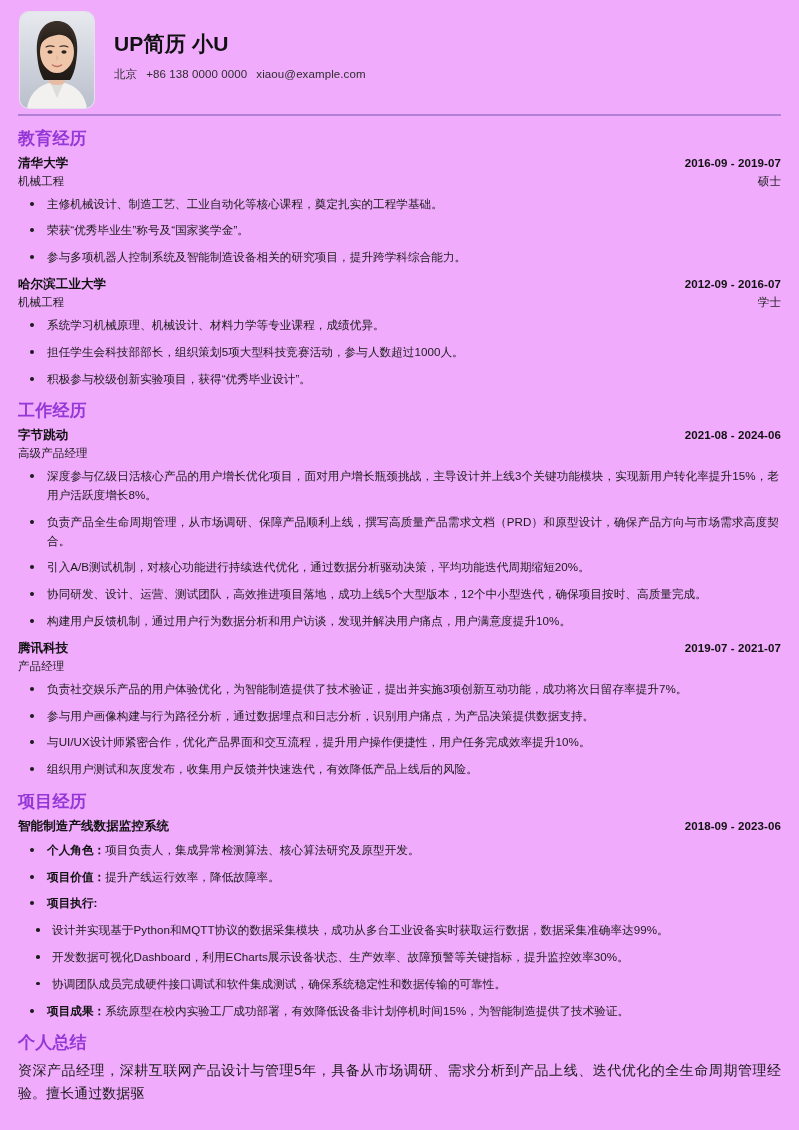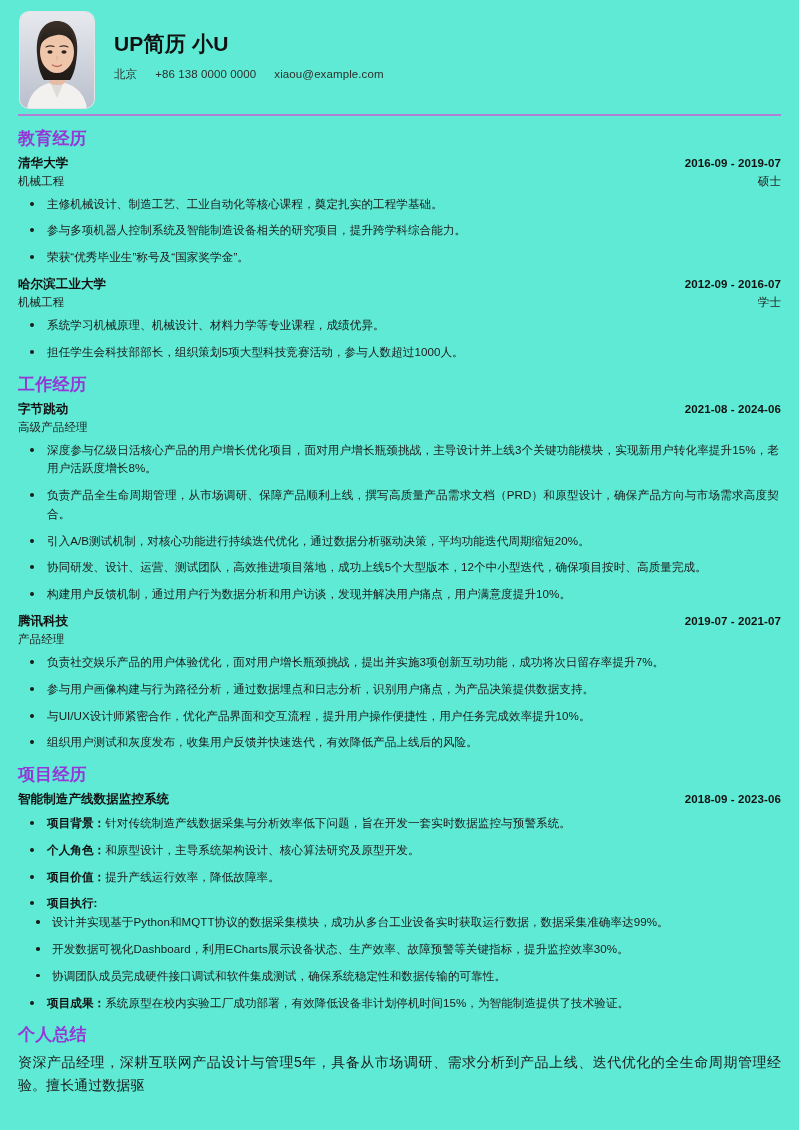--- a/index.html
+++ b/index.html
@@ -8,21 +8,21 @@
     height: 1130px;
     background: #ffffff;
     font-family: "Liberation Sans", "DejaVu Sans", sans-serif;
     color: #1b1b1b;
     overflow: hidden;
   }
   .page {
     position: relative;
     width: 799px;
     height: 1130px;
-    background: #5eead4;
+    background: #f0abfc;
     padding: 0 18px;
     overflow: hidden;
   }
 
   
   .header {
     display: flex;
     align-items: center;
     padding: 12px 0 0 2px;
     height: 108px;
@@ -51,21 +51,21 @@
     font-weight: 700;
     letter-spacing: .2px;
     color: #111;
     line-height: 1.1;
   }
   .contact {
     font-size: 11.5px;
     color: #2d2d2d;
     letter-spacing: .1px;
   }
-  .contact span + span { margin-left: 18px; }
+  .contact span + span { margin-left: 9px; }
 
   .top-rule {
     height: 1.6px;
     background: #b07fd6;
     margin: 6px 0 0 0;
     width: 100%;
   }
 
   
   .section { margin-top: 11px; }
@@ -138,21 +138,21 @@
     content: "";
     position: absolute;
     left: 12px;
     top: 7px;
     width: 4px;
     height: 4px;
     border-radius: 50%;
     background: #1b1b1b;
   }
   ul.bullets.nested {
-    margin-top: 0;
+    margin-top: 8px;
     margin-bottom: 2px;
   }
   ul.bullets.nested > li {
     padding-left: 34px;
     margin-bottom: 8px;
   }
   ul.bullets.nested > li::before {
     left: 18px;
     width: 3.6px;
     height: 3.6px;
@@ -226,37 +226,38 @@
       <div class="entry-row">
         <div class="org">清华大学</div>
         <div class="date">2016-09 - 2019-07</div>
       </div>
       <div class="sub-row">
         <div class="role">机械工程</div>
         <div class="degree">硕士</div>
       </div>
       <ul class="bullets">
         <li>主修机械设计、制造工艺、工业自动化等核心课程，奠定扎实的工程学基础。</li>
+        <li>荣获“优秀毕业生”称号及“国家奖学金”。</li>
         <li>参与多项机器人控制系统及智能制造设备相关的研究项目，提升跨学科综合能力。</li>
-        <li>荣获“优秀毕业生”称号及“国家奖学金”。</li>
       </ul>
     </div>
 
     <div class="entry">
       <div class="entry-row">
         <div class="org">哈尔滨工业大学</div>
         <div class="date">2012-09 - 2016-07</div>
       </div>
       <div class="sub-row">
         <div class="role">机械工程</div>
         <div class="degree">学士</div>
       </div>
       <ul class="bullets">
         <li>系统学习机械原理、机械设计、材料力学等专业课程，成绩优异。</li>
         <li>担任学生会科技部部长，组织策划5项大型科技竞赛活动，参与人数超过1000人。</li>
+        <li>积极参与校级创新实验项目，获得“优秀毕业设计”。</li>
       </ul>
     </div>
   </div>
 
   <div class="section">
     <div class="section-title">工作经历</div>
 
     <div class="entry">
       <div class="entry-row">
         <div class="org">字节跳动</div>
@@ -276,40 +277,39 @@
 
     <div class="entry">
       <div class="entry-row">
         <div class="org">腾讯科技</div>
         <div class="date">2019-07 - 2021-07</div>
       </div>
       <div class="sub-row">
         <div class="role">产品经理</div>
       </div>
       <ul class="bullets">
-        <li>负责社交娱乐产品的用户体验优化，面对用户增长瓶颈挑战，提出并实施3项创新互动功能，成功将次日留存率提升7%。</li>
+        <li>负责社交娱乐产品的用户体验优化，为智能制造提供了技术验证，提出并实施3项创新互动功能，成功将次日留存率提升7%。</li>
         <li>参与用户画像构建与行为路径分析，通过数据埋点和日志分析，识别用户痛点，为产品决策提供数据支持。</li>
         <li>与UI/UX设计师紧密合作，优化产品界面和交互流程，提升用户操作便捷性，用户任务完成效率提升10%。</li>
         <li>组织用户测试和灰度发布，收集用户反馈并快速迭代，有效降低产品上线后的风险。</li>
       </ul>
     </div>
   </div>
 
   <div class="section">
     <div class="section-title">项目经历</div>
 
     <div class="entry">
       <div class="entry-row">
         <div class="org">智能制造产线数据监控系统</div>
         <div class="date">2018-09 - 2023-06</div>
       </div>
 
       <ul class="bullets">
-        <li><span class="lead">项目背景：</span><span>针对传统制造产线数据采集与分析效率低下问题，旨在开发一套实时数据监控与预警系统。</span></li>
-        <li><span class="lead">个人角色：</span><span>和原型设计，主导系统架构设计、核心算法研究及原型开发。</span></li>
+        <li><span class="lead">个人角色：</span><span>项目负责人，集成异常检测算法、核心算法研究及原型开发。</span></li>
         <li><span class="lead">项目价值：</span><span>提升产线运行效率，降低故障率。</span></li>
         <li><span class="lead">项目执行:</span></li>
       </ul>
 
       <ul class="bullets nested">
         <li>设计并实现基于Python和MQTT协议的数据采集模块，成功从多台工业设备实时获取运行数据，数据采集准确率达99%。</li>
         <li>开发数据可视化Dashboard，利用ECharts展示设备状态、生产效率、故障预警等关键指标，提升监控效率30%。</li>
         <li>协调团队成员完成硬件接口调试和软件集成测试，确保系统稳定性和数据传输的可靠性。</li>
       </ul>
 

